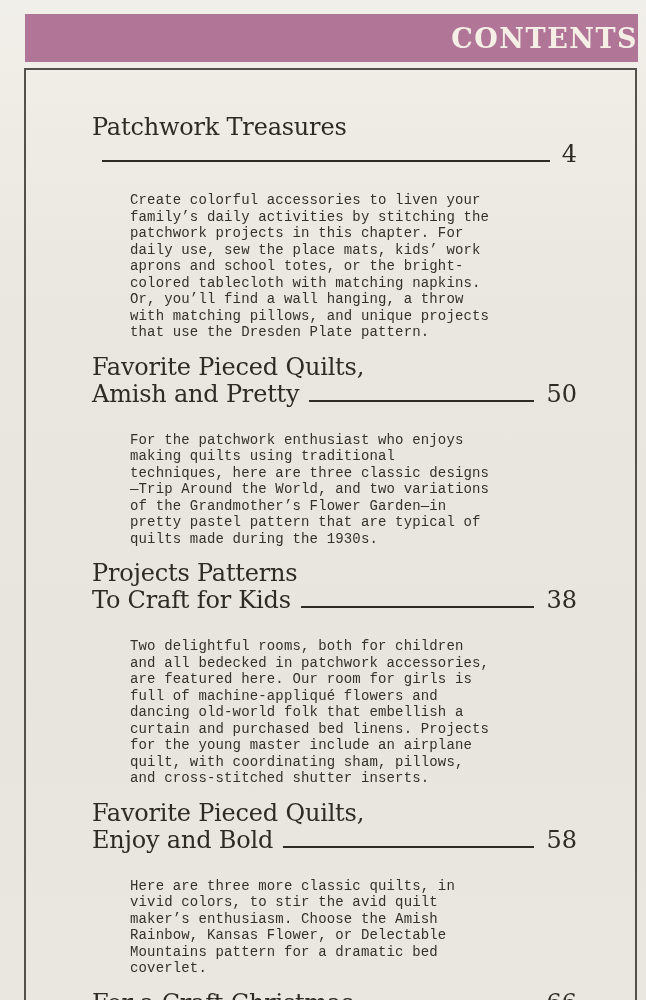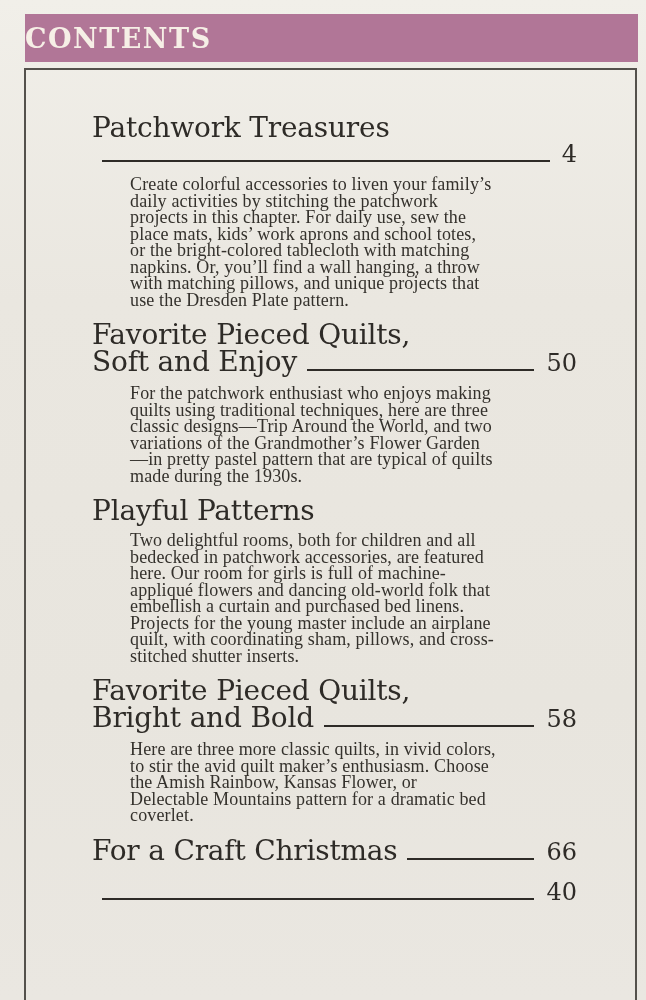--- a/index.html
+++ b/index.html
@@ -16,21 +16,21 @@
     background: linear-gradient(180deg, #f1efe9 0%, #eae7e0 30%, #e8e5de 70%, #eae7e1 100%);
     font-family: "DejaVu Serif", "Liberation Serif", serif;
     color: #2e2b27;
   }
   .accent-bar {
     margin: 14px 8px 0 25px;
     height: 48px;
     background: #b17697;
     display: flex;
     align-items: center;
-    justify-content: flex-start;
+    justify-content: flex-end;
   }
   .contents-title {
     font-family: "DejaVu Serif", serif;
     font-weight: 700;
     font-size: 27px;
     letter-spacing: 1.5px;
     color: #f6efe6;
   }
   .frame {
     margin: 6px 9px 0 24px;
@@ -41,43 +41,43 @@
   }
   .toc {
     padding: 44px 58px 0 66px;
   }
   .entry { margin-bottom: 13px; }
   .t1row, .t2row {
     display: flex;
     align-items: baseline;
   }
   .title {
-    font-size: 28px;
+    font-size: 24px;
     line-height: 27px;
     letter-spacing: -0.2px;
     white-space: nowrap;
     color: #2e2b27;
     text-align: center;
   }
   .leader {
     flex: 1 1 auto;
     border-bottom: 2px solid #2e2b27;
     margin: 0 12px 5px 10px;
     min-width: 40px;
   }
   .pagenum {
     font-size: 24px;
     line-height: 27px;
     color: #2e2b27;
   }
   .desc {
-    margin: 8px 0 0 38px;
+    margin: 24px 0 0 38px;
     width: 366px;
-    font-family: Liberation Serif, serif;
-    font-size: 18px;
+    font-family: Liberation Mono, monospace;
+    font-size: 14px;
     line-height: 16.5px;
     letter-spacing: 0.15px;
     color: #34312c;
   }
 </style>
 </head>
 <body>
 
 <div class="photo">
   <div class="accent-bar">
@@ -94,40 +94,45 @@
       <span class="pagenum">4</span>
     </div>
     <p class="desc">Create colorful accessories to liven your family’s daily activities by stitching the patchwork projects in this chapter. For daily use, sew the place mats, kids’ work aprons and school totes, or the bright-colored tablecloth with matching napkins. Or, you’ll find a wall hanging, a throw with matching pillows, and unique projects that use the Dresden Plate pattern.</p>
   </div>
 
   <div class="entry">
     <div class="t1row">
       <span class="title l1">Favorite Pieced Quilts,</span>
     </div>
     <div class="t2row">
-      <span class="title l2">Soft and Enjoy</span>
+      <span class="title l2">Amish and Pretty</span>
       <span class="leader"></span>
       <span class="pagenum">50</span>
     </div>
     <p class="desc">For the patchwork enthusiast who enjoys making quilts using traditional techniques, here are three classic designs—Trip Around the World, and two variations of the Grandmother’s Flower Garden—in pretty pastel pattern that are typical of quilts made during the 1930s.</p>
   </div>
 
   <div class="entry">
     <div class="t1row">
-      <span class="title l1">Playful Patterns</span>
+      <span class="title l1">Projects Patterns</span>
+    </div>
+    <div class="t2row">
+      <span class="title l2">To Craft for Kids</span>
+      <span class="leader"></span>
+      <span class="pagenum">38</span>
     </div>
     <p class="desc">Two delightful rooms, both for children and all bedecked in patchwork accessories, are featured here. Our room for girls is full of machine-appliqué flowers and dancing old-world folk that embellish a curtain and purchased bed linens. Projects for the young master include an airplane quilt, with coordinating sham, pillows, and cross-stitched shutter inserts.</p>
   </div>
 
   <div class="entry">
     <div class="t1row">
       <span class="title l1">Favorite Pieced Quilts,</span>
     </div>
     <div class="t2row">
-      <span class="title l2">Bright and Bold</span>
+      <span class="title l2">Enjoy and Bold</span>
       <span class="leader"></span>
       <span class="pagenum">58</span>
     </div>
     <p class="desc">Here are three more classic quilts, in vivid colors, to stir the avid quilt maker’s enthusiasm. Choose the Amish Rainbow, Kansas Flower, or Delectable Mountains pattern for a dramatic bed coverlet.</p>
   </div>
 
   <div class="entry">
     <div class="t2row">
       <span class="title l2">For a Craft Christmas</span>
       <span class="leader"></span>

